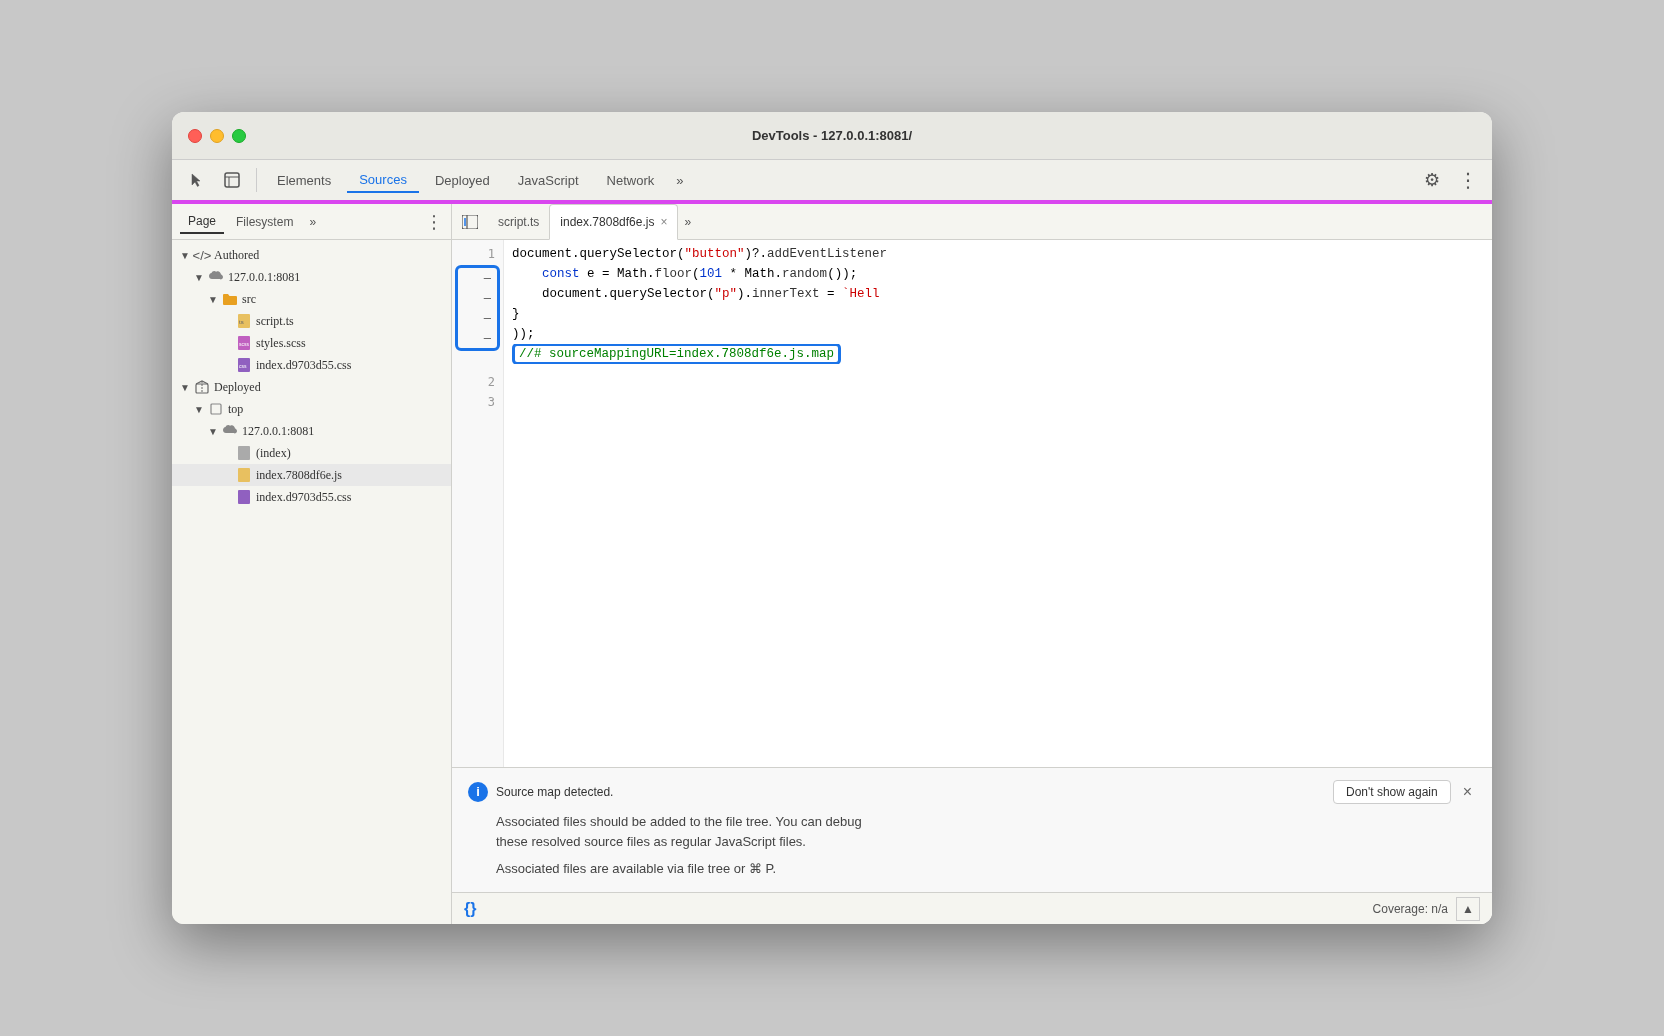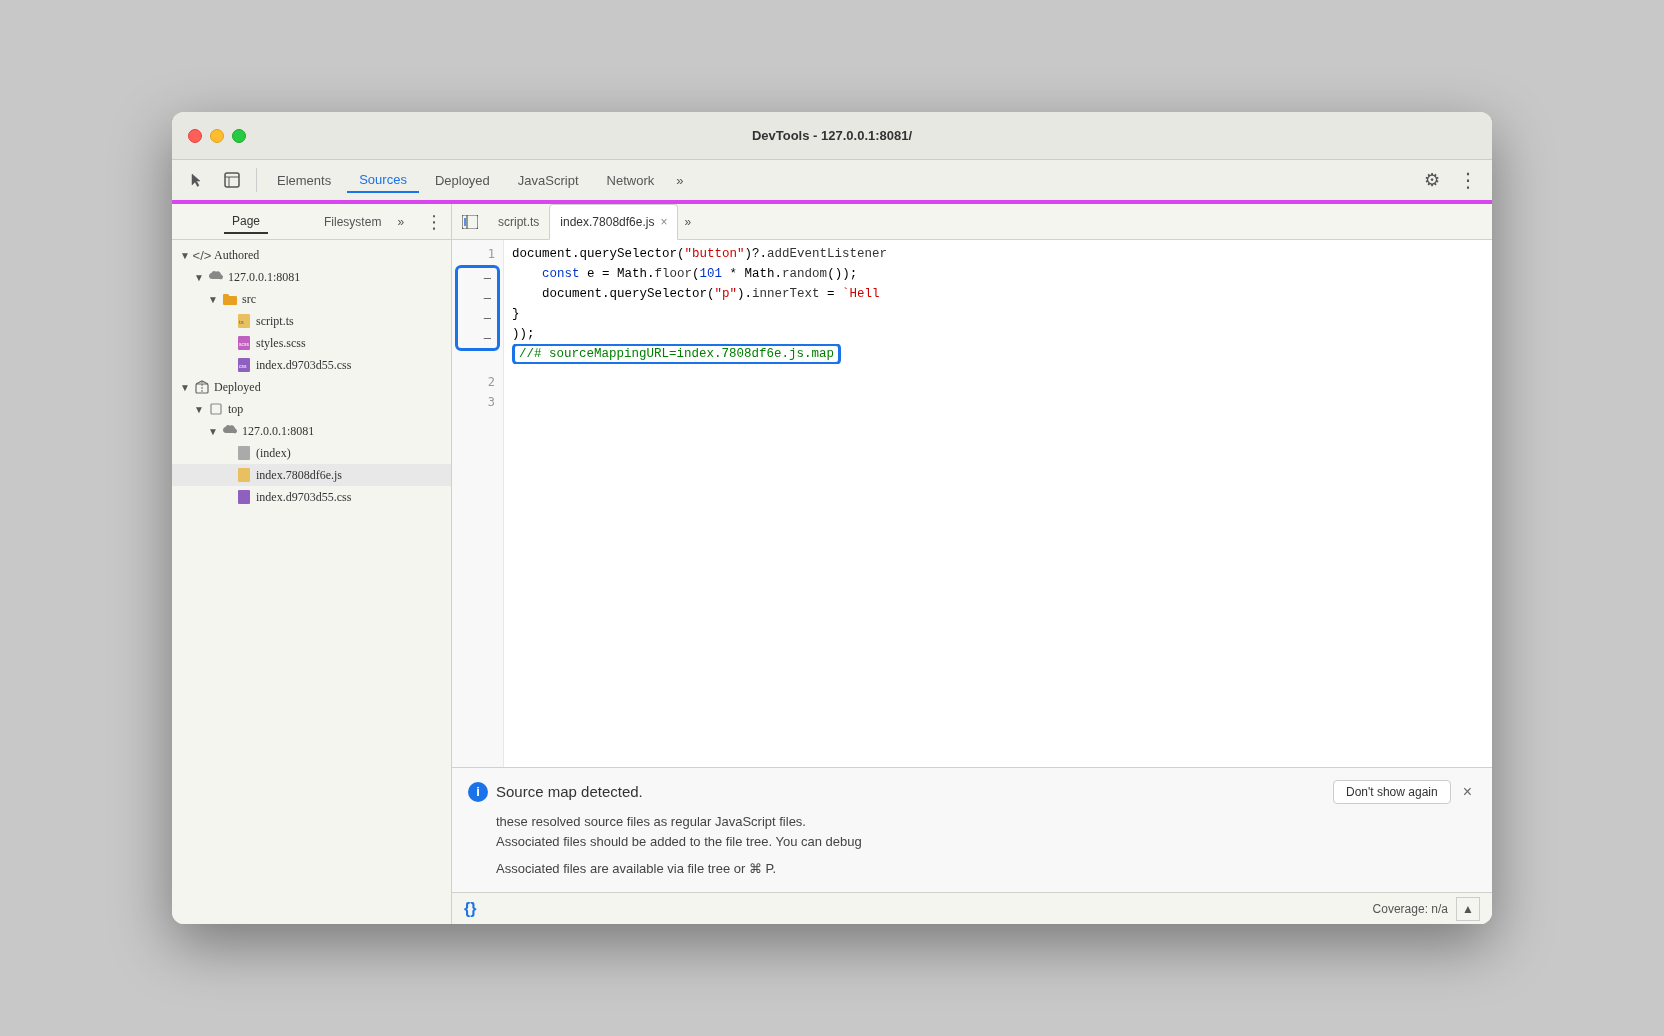--- a/index.html
+++ b/index.html
@@ -125,21 +125,20 @@
       align-items: center;
       border-bottom: 1px solid #d0d0cc;
       padding: 0 8px;
       gap: 4px;
     }
     .sidebar-tab {
       font-size: 12px;
       color: #555;
       padding: 4px 8px;
       cursor: pointer;
-      margin-left: 44px;
     }
     .sidebar-tab.active {
       color: #333;
       font-weight: 500;
       border-bottom: 2px solid #333;
     }
     .sidebar-tab-more {
       font-size: 12px;
       color: #555;
       padding: 2px 4px;
@@ -282,21 +281,21 @@
       background: #1a73e8;
       color: #fff;
       font-size: 13px;
       font-weight: bold;
       display: flex;
       align-items: center;
       justify-content: center;
       flex-shrink: 0;
     }
     .notification-title {
-      font-size: 15px;
+      font-size: 12px;
       color: #333;
       flex: 1;
     }
     .dont-show-btn {
       padding: 4px 12px;
       border: 1px solid #ccc;
       border-radius: 4px;
       font-size: 12px;
       color: #333;
       background: #fff;
@@ -567,22 +566,22 @@
         </div>
 
         <div class="notification-bar">
           <div class="notification-header">
             <div class="info-icon">i</div>
             <span class="notification-title">Source map detected.</span>
             <button class="dont-show-btn">Don't show again</button>
             <span class="close-btn">×</span>
           </div>
           <div class="notification-body">
+            <div>Associated files should be added to the file tree. You can debug</div>
             <div>these resolved source files as regular JavaScript files.</div>
-            <div>Associated files should be added to the file tree. You can debug</div>
             <div style="margin-top:6px;">Associated files are available via file tree or ⌘ P.</div>
           </div>
         </div>
       </div>
 
       <div class="status-bar">
         <span class="status-braces">{}</span>
         <div class="status-spacer"></div>
         <span class="status-coverage">Coverage: n/a</span>
         <div class="status-up-icon">

